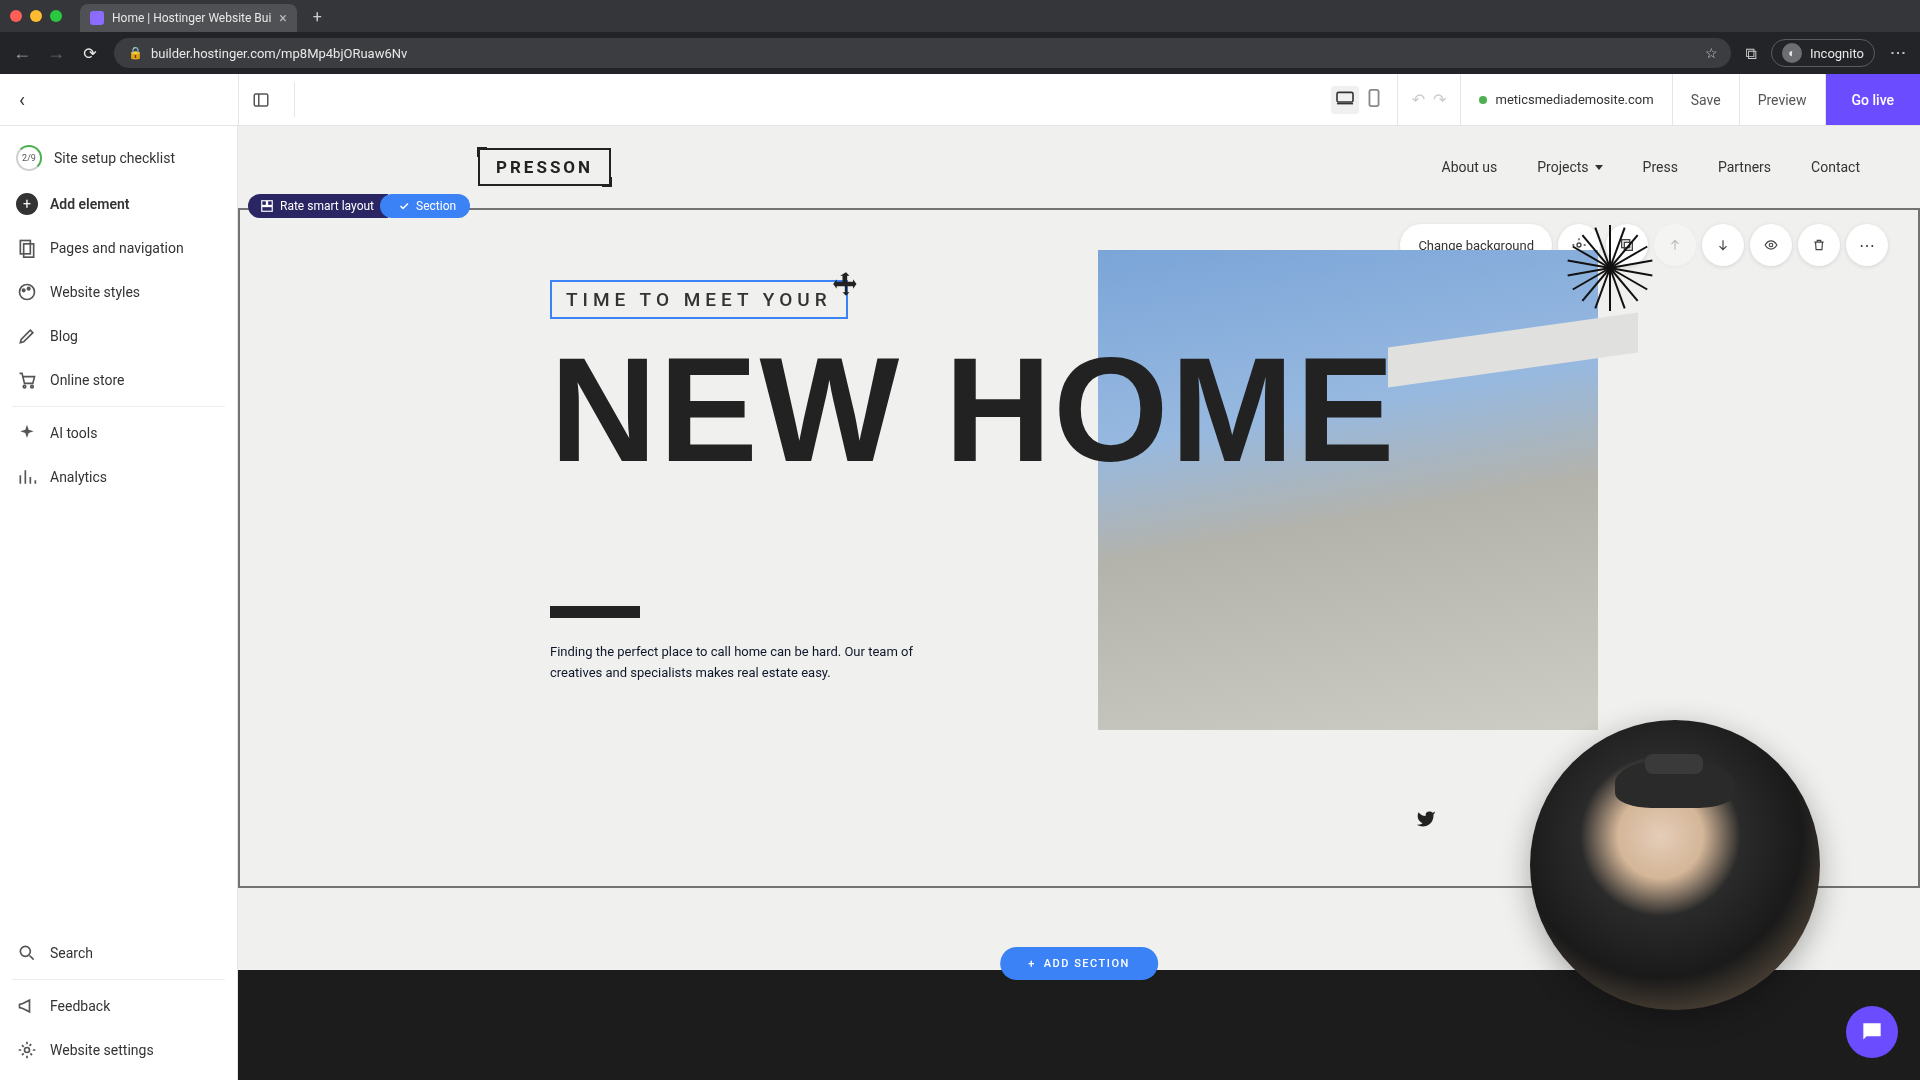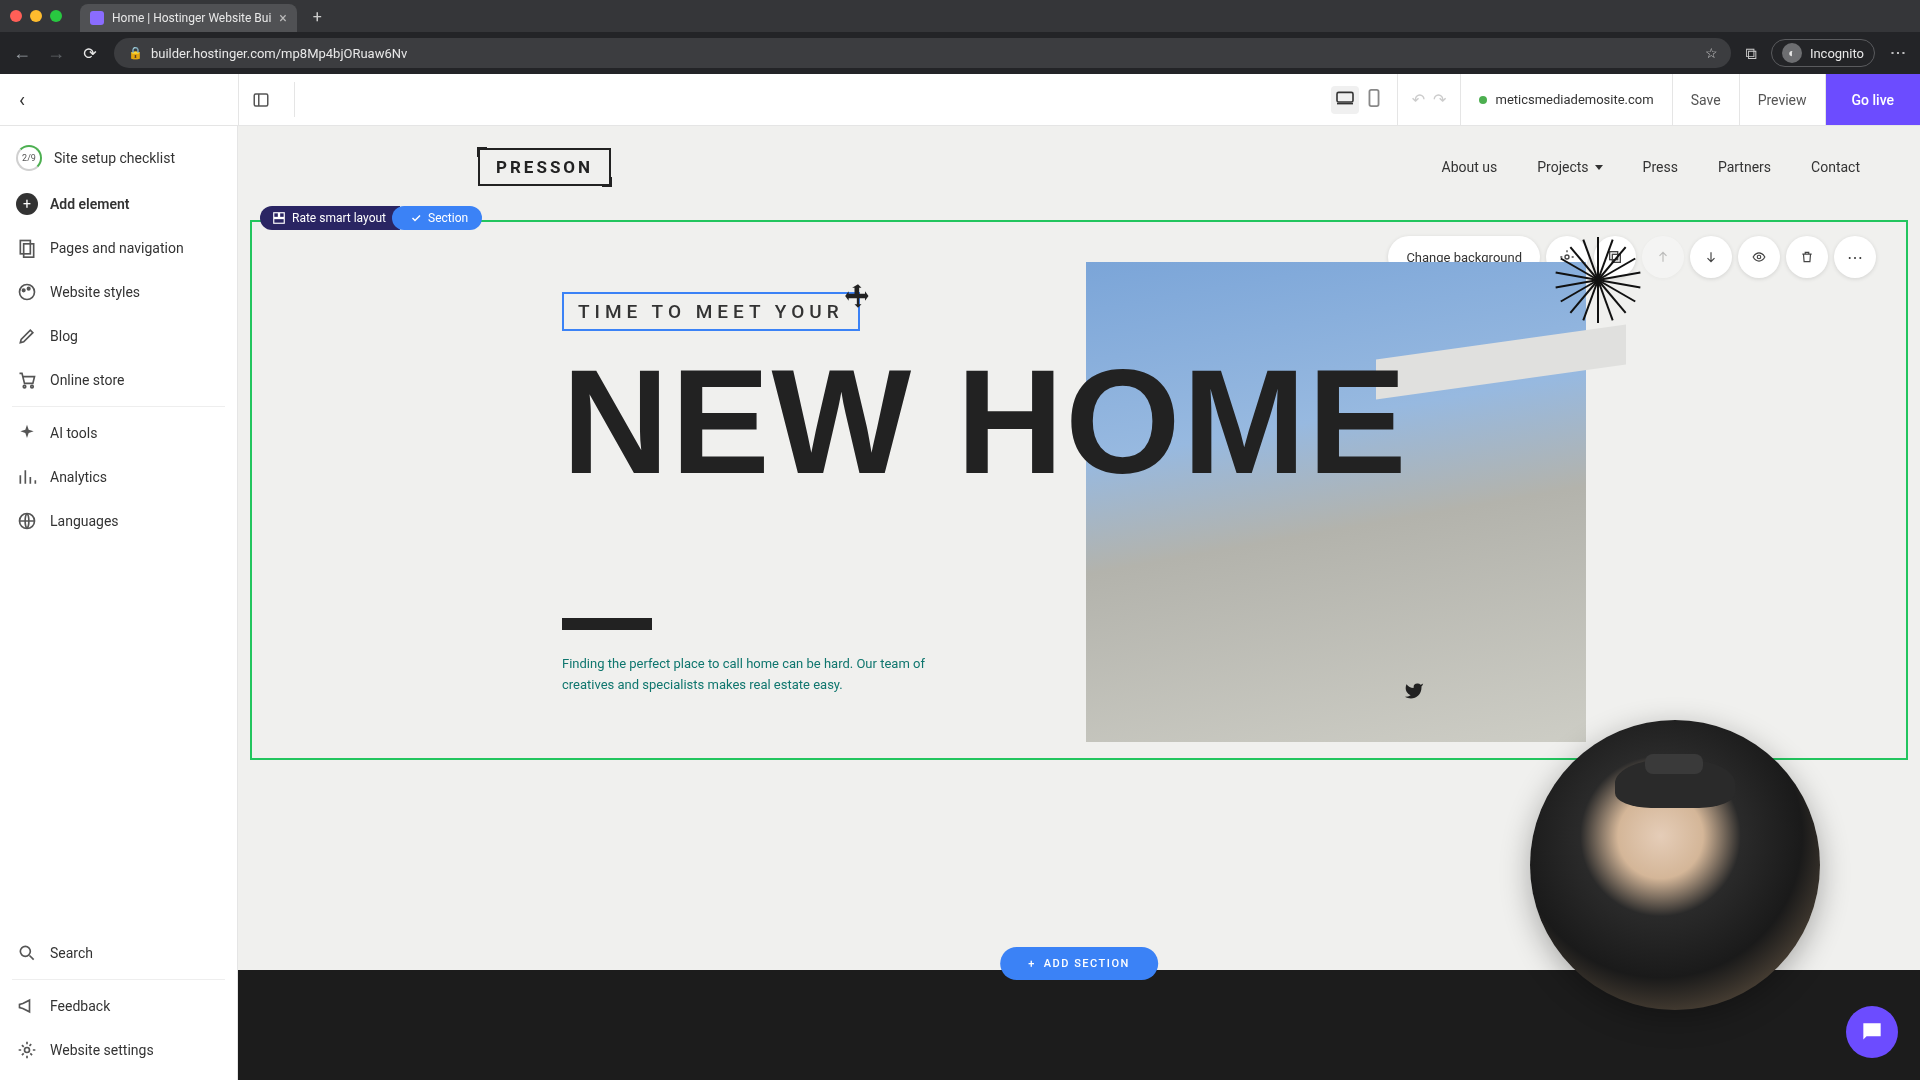--- a/index.html
+++ b/index.html
@@ -62,21 +62,21 @@
     
     .site-nav { display: flex; align-items: center; padding: 22px 60px 22px 240px; gap: 30px; }
     .site-logo { border: 2px solid #222; padding: 7px 16px; font-weight: 700; letter-spacing: 3px; font-size: 17px; color:#222; position:relative;}
     .site-logo::before{content:'';position:absolute;top:-3px;left:-3px;width:8px;height:8px;border-top:2px solid #222;border-left:2px solid #222;}
     .site-logo::after{content:'';position:absolute;bottom:-3px;right:-3px;width:8px;height:8px;border-bottom:2px solid #222;border-right:2px solid #222;}
     .site-menu { margin-left: auto; display: flex; gap: 40px; font-size: 14px; color: #333; align-items:flex-start;}
     .site-menu-item{display:flex;align-items:center;gap:6px;}
     .caret{width:0;height:0;border-left:4px solid transparent;border-right:4px solid transparent;border-top:5px solid #333;}
 
     
-    .hero { position: relative; border: 2px solid #22c55e; margin: 12px; padding: 70px 60px 50px 310px; height: 540px; }
+    .hero { position: relative; border: 2px solid #737373; margin: 0; padding: 70px 60px 50px 310px; height: 680px; }
     .hero-bg-img { position: absolute; right: 320px; top: 40px; width: 500px; height: 480px; background: linear-gradient(170deg, #7ba5d8 0%, #97b9e0 35%, #b3b3ac 55%, #cdcdc5 100%); }
     .hero-bg-img::before{content:'';position:absolute;background:#e0e0de;right:-40px;top:80px;width:250px;height:40px;transform:skewY(-8deg);}
     .burst { position: absolute; right: 265px; top: 15px; width: 86px; height: 86px; }
     .burst-line { position:absolute; left:50%; top:50%; width:2px; height:43px; background:#111; transform-origin: top center;}
 
     .section-pills { position: absolute; top: -16px; left: 8px; display: flex; }
     .pill { display:flex; align-items:center; gap:6px; padding: 5px 14px; font-size: 12px; color:#fff; }
     .pill-rate { background:#2a2563; border-radius: 16px 0 0 16px; padding-left:12px;}
     .pill-section { background:#3b82f6; border-radius:16px; margin-left:-8px; padding-left:18px;}
 
@@ -84,21 +84,21 @@
     .tb-btn { width:42px; height:42px; border-radius:50%; background:#fff; display:flex; align-items:center; justify-content:center; margin-left:6px; box-shadow:0 1px 4px rgba(0,0,0,0.12); color:#444;}
     .tb-change{width:auto;border-radius:22px;padding:0 18px;font-size:13px;color:#333;}
 
     .overline { display:inline-block; border: 2px solid #3b82f6; padding: 6px 14px; letter-spacing: 5px; font-size: 19px; color:#333; font-weight:500; position:relative; background:rgba(255,255,255,0.0);}
     .move-handle { position:absolute; top:-12px; right:-14px; width:28px; height:28px; color:#333;}
     .move-handle svg{width:100%;height:100%;}
 
     .big-title { font-size: 148px; font-weight: 800; letter-spacing: 2px; color:#222; line-height: 0.9; margin-top: 24px; position:relative; z-index:2; font-family: 'Arial Black', Arial, sans-serif;}
 
     .hero-divider{width:90px;height:12px;background:#222;margin-top:130px;}
-    .hero-body { margin-top: 24px; color:#0f766e; font-size:13px; max-width:370px; line-height:1.6;}
+    .hero-body { margin-top: 24px; color:#0f172a; font-size:13px; max-width:370px; line-height:1.6;}
 
     .twitter-icon{position:absolute;bottom:52px;right:480px;font-size:22px;color:#222;}
 
     
     .dark-strip{position:absolute;bottom:0;left:0;right:0;height:110px;background:#1c1c1c;}
 
     
     .add-section{position:absolute;bottom:100px;left:50%;transform:translateX(-50%);background:#3b82f6;color:#fff;border-radius:24px;padding:10px 28px;font-size:11px;letter-spacing:1.5px;display:flex;align-items:center;gap:8px;font-weight:500;z-index:5;}
 
     
@@ -245,29 +245,20 @@
         </div>
       <span>AI tools</span>
     </div>
     <div class="sb-item">
       <div class="sb-icon">
           <svg viewBox="0 0 24 24" fill="none" stroke="currentColor" stroke-width="2">
             <path d="M4 20V10M10 20V4M16 20v-8M22 20v-4"></path>
           </svg>
         </div>
       <span>Analytics</span>
-    </div>
-    <div class="sb-item">
-      <div class="sb-icon">
-          <svg viewBox="0 0 24 24" fill="none" stroke="currentColor" stroke-width="2">
-            <circle cx="12" cy="12" r="9"></circle>
-            <path d="M3 12h18M12 3c3 3 3 15 0 18M12 3c-3 3-3 15 0 18"></path>
-          </svg>
-        </div>
-      <span>Languages</span>
     </div>
 
     <div class="sb-bottom">
       <div class="sb-item">
         <div class="sb-icon">
             <svg viewBox="0 0 24 24" fill="none" stroke="currentColor" stroke-width="2">
               <circle cx="10" cy="10" r="6"></circle>
               <line x1="15" y1="15" x2="20" y2="20"></line>
             </svg>
           </div>

